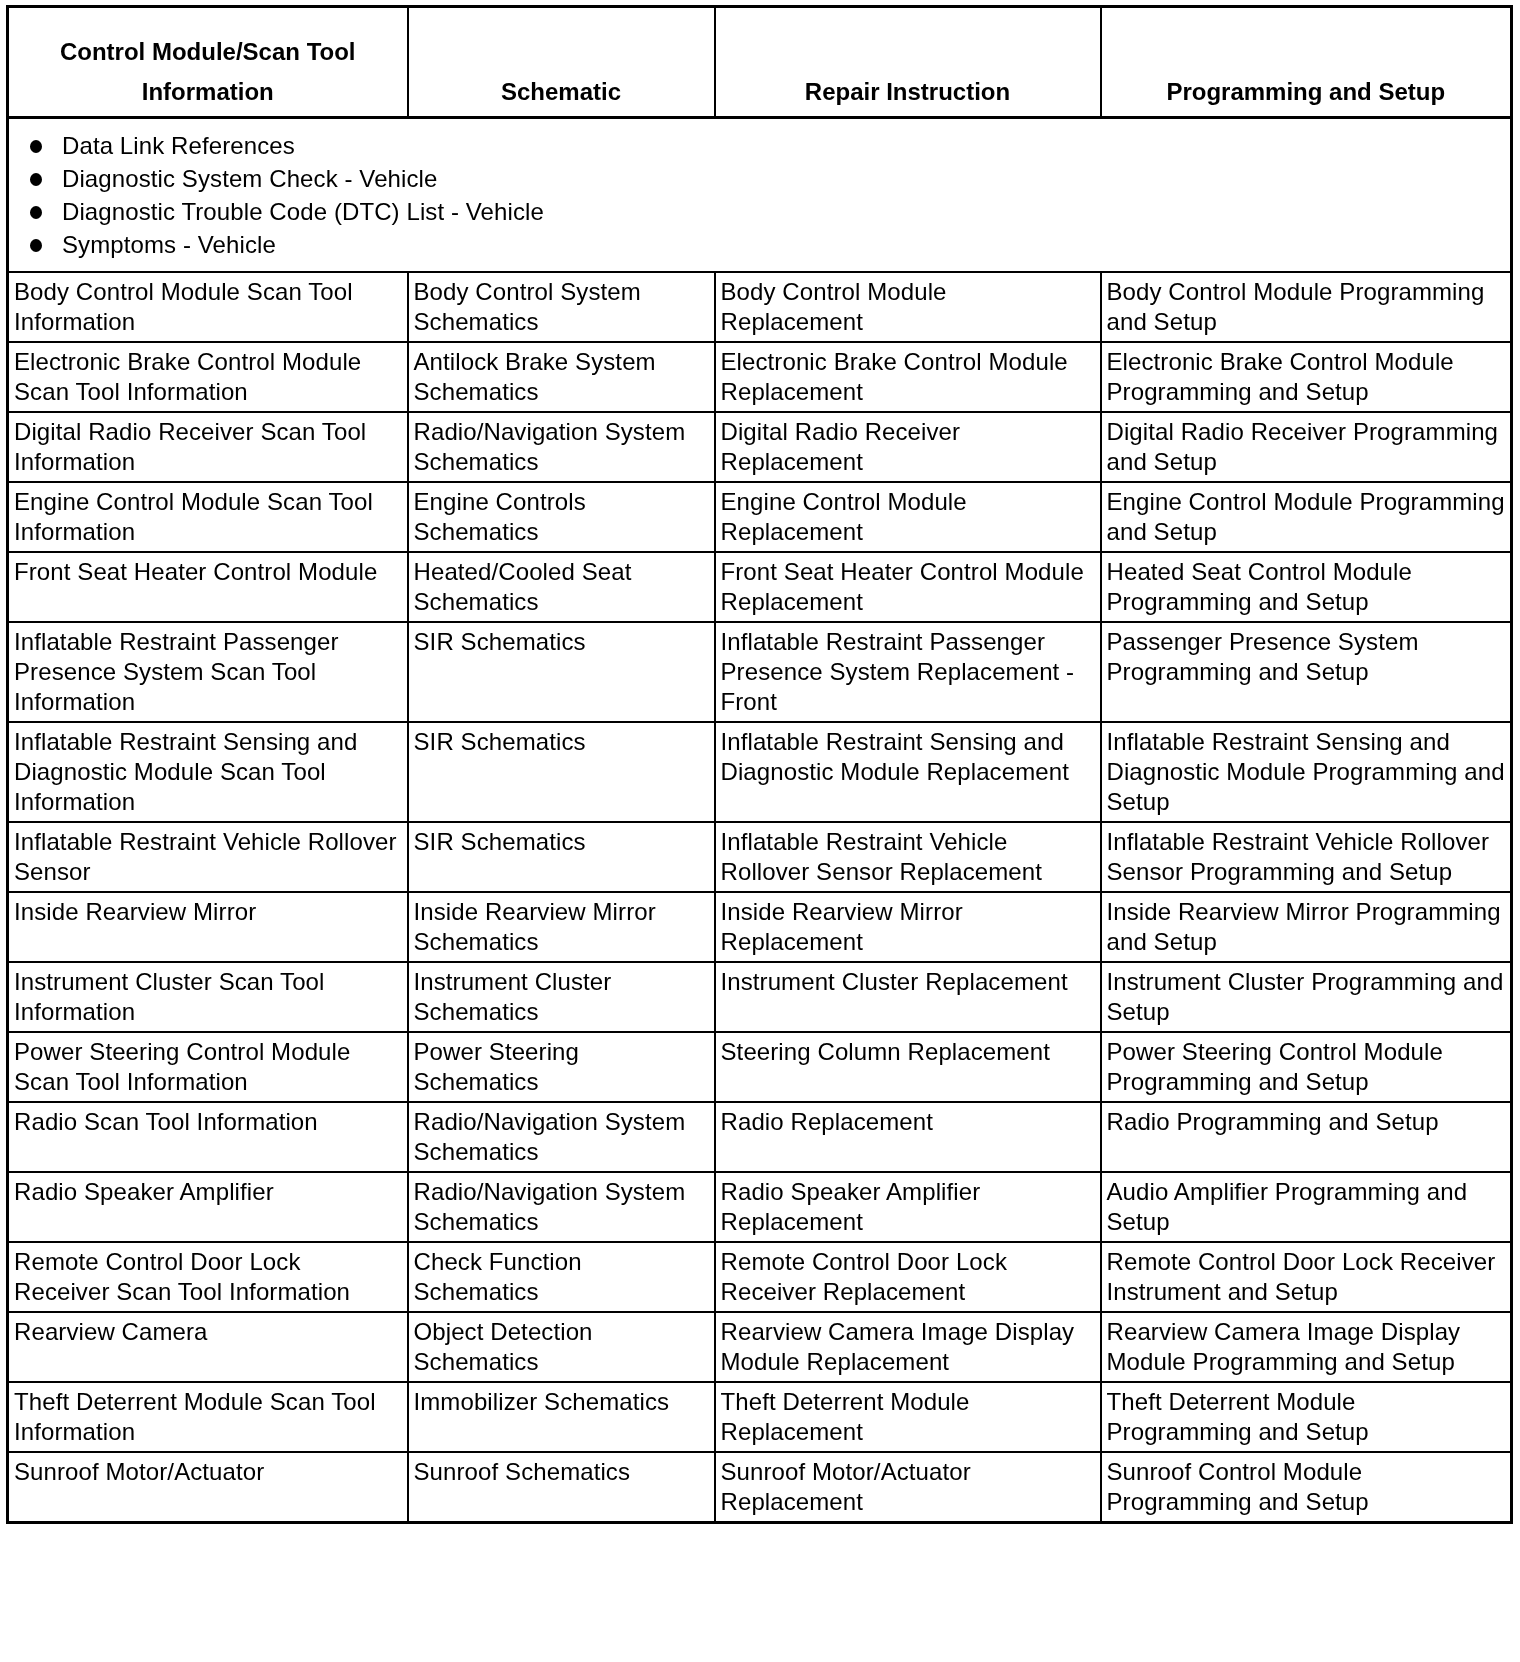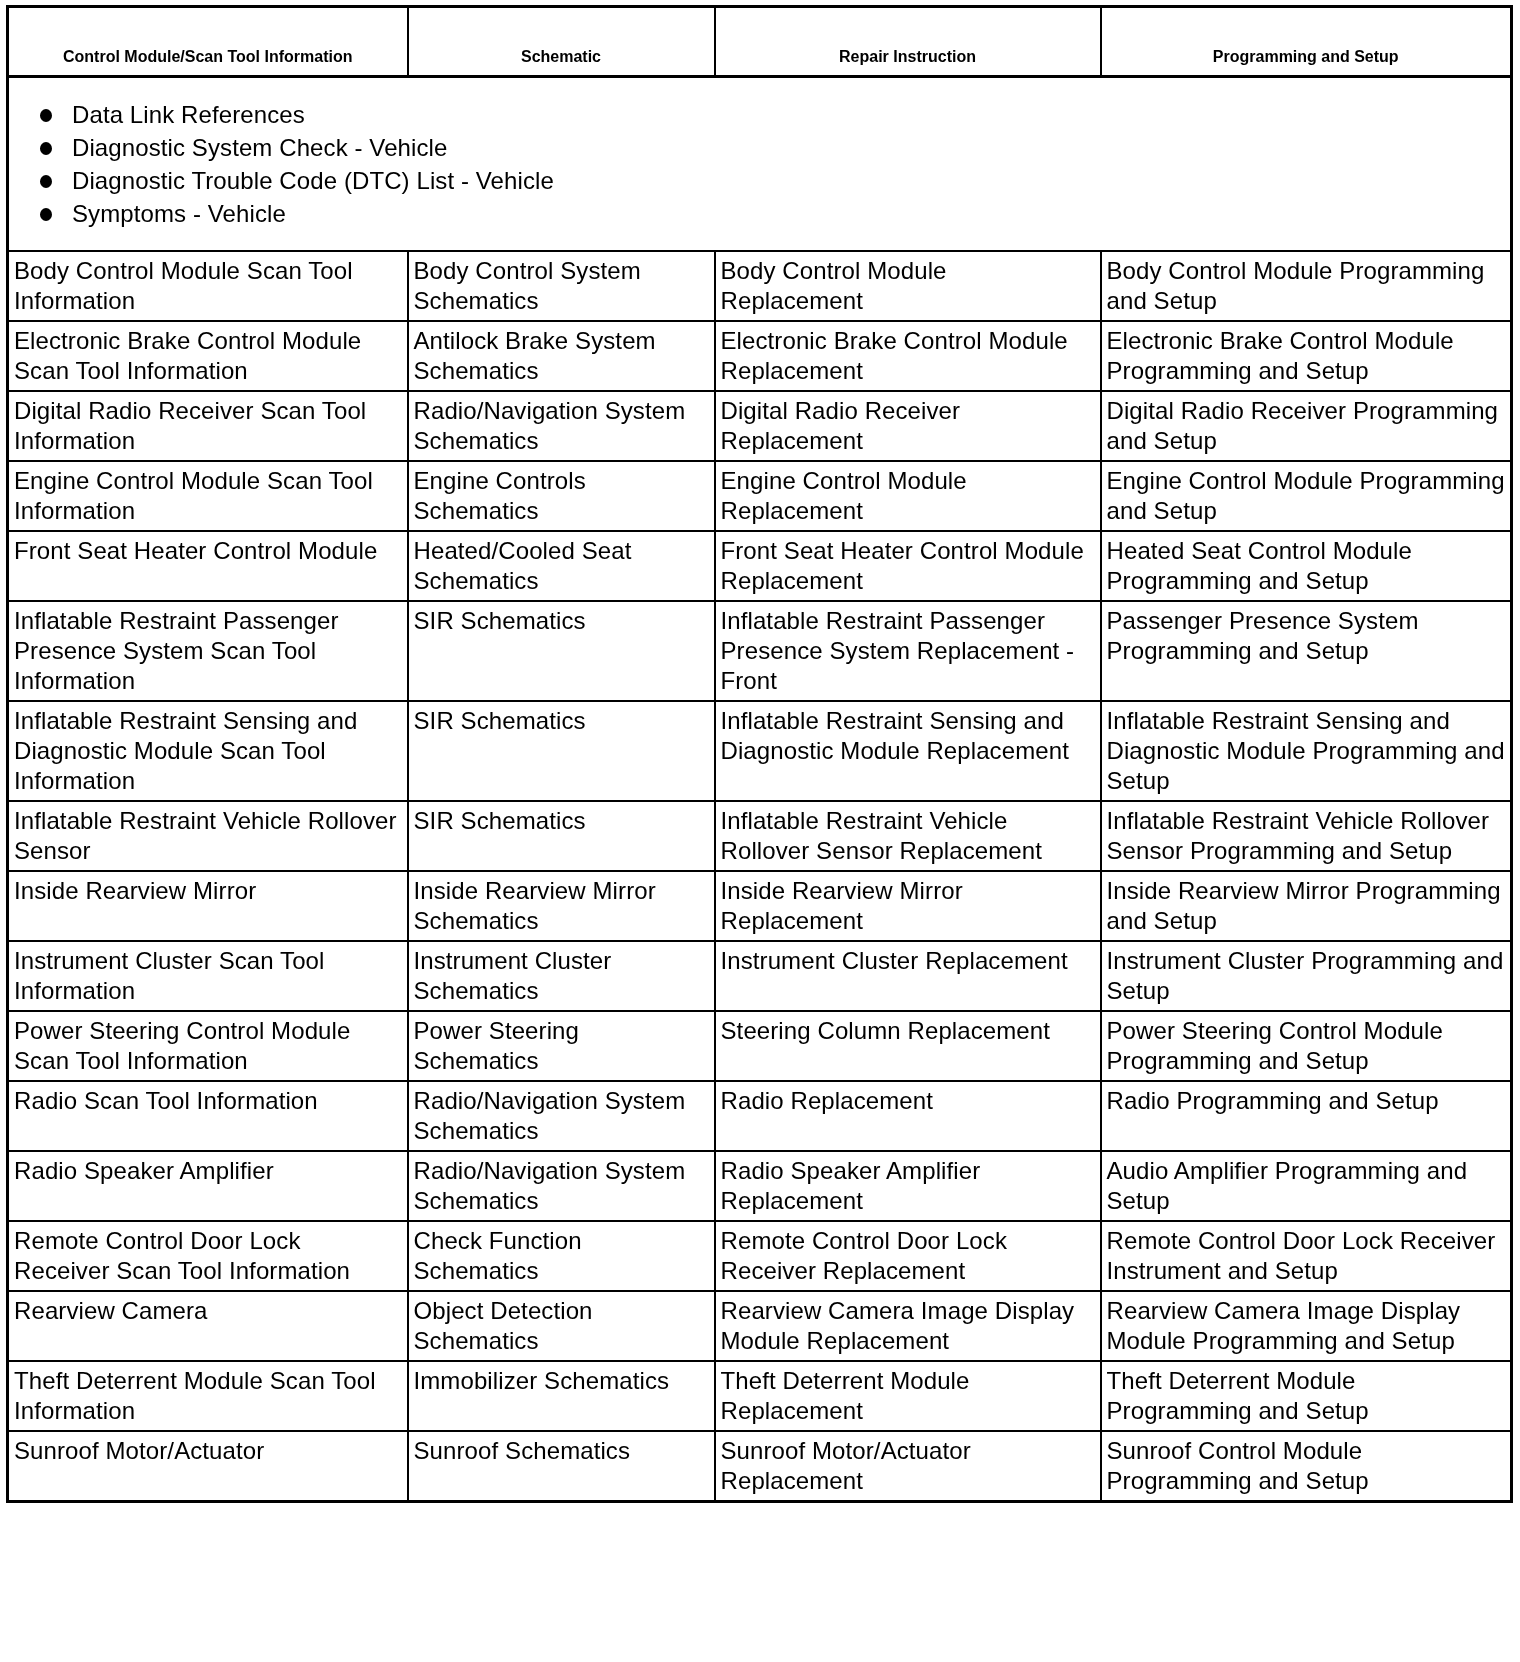--- a/index.html
+++ b/index.html
@@ -17,38 +17,38 @@
       border: 3px solid #000;
     }
     table.ref col.c1 { width: 400px; }
     table.ref col.c2 { width: 307px; }
     table.ref col.c3 { width: 386px; }
     table.ref col.c4 { width: 411px; }
     table.ref th {
       border: 2px solid #000;
       border-bottom: 3px solid #000;
       font-weight: bold;
-      font-size: 16px;
-      line-height: 29px;
+      font-size: 24px;
+      line-height: 40px;
       text-align: center;
       vertical-align: bottom;
-      padding: 4px 4px 4px 4px;
+      padding: 24px 4px 4px 4px;
       height: 59px;
     }
     table.ref td {
       border: 2px solid #000;
       font-size: 24px;
       line-height: 30px;
       vertical-align: top;
       padding: 4px 4px 4px 5px;
       letter-spacing: 0.1px;
     }
     table.ref tr.body-row td { border-top: 2px solid #000; }
     td.bullets { padding: 4px 0 6px 20px; }
-    ul.blist { list-style: none; margin: 16px; padding: 0; }
+    ul.blist { list-style: none; margin: 6px; padding: 0; }
     ul.blist li {
       font-size: 24px; line-height: 33px; position: relative; padding-left: 42px;
     }
     ul.blist li .bullet-icon {
       position: absolute; left: 10px; top: 11px;
       width: 12px; height: 13px; border-radius: 50%; background: #000;
     }
   </style>
 </head>
 <body>

